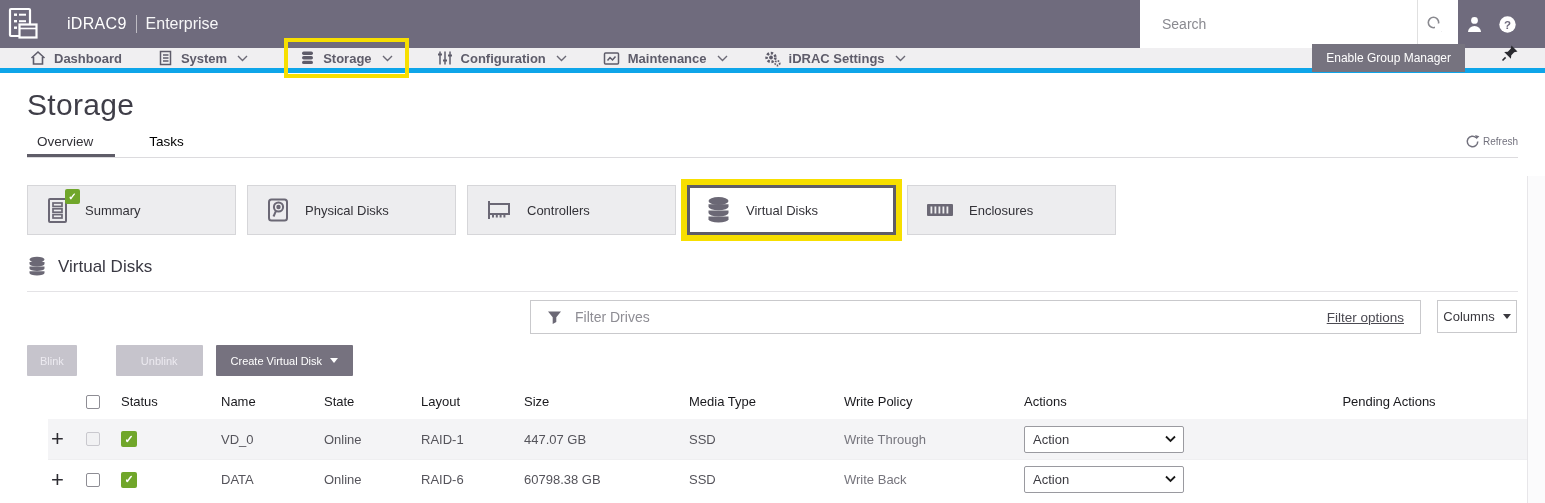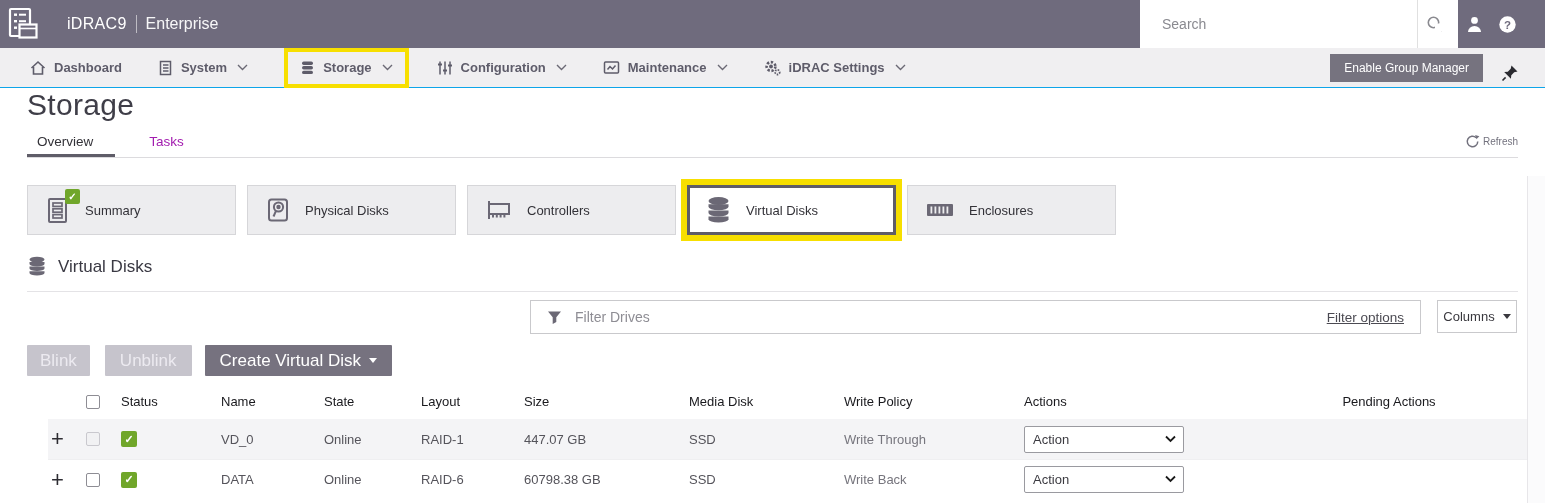--- a/index.html
+++ b/index.html
@@ -15,36 +15,36 @@
   .brand-sep { width:1px; height:18px; background:rgba(255,255,255,.55); margin:0 9px; }
   .brand-edition { font-weight:300; opacity:.95; }
   .searchbox { position:absolute; left:1140px; top:0; width:318px; height:48px; background:#fff; display:flex; align-items:center; }
   .searchbox input { flex:1; border:none; outline:none; font-size:14px; color:#444; padding-left:22px; background:transparent; }
   .searchbox input::placeholder { color:#8a8a90; }
   .search-ic { margin-right:14px; display:flex; }
   .top-icons { position:absolute; left:1417px; top:0; width:128px; height:48px; display:flex; align-items:center; gap:14px; padding-left:14px; border-left:1px solid rgba(0,0,0,.12); }
   .top-ic { display:flex; align-items:center; justify-content:center; cursor:pointer; }
 
   
-  .navbar { position:absolute; top:48px; left:0; width:1545px; height:40px; background:#F0EFF1; border-bottom:1px solid #0ea5e9; display:flex; align-items:center; }
+  .navbar { position:absolute; top:48px; left:0; width:1545px; height:25px; background:#F0EFF1; border-bottom:5px solid #0ea5e9; display:flex; align-items:center; }
   .nav-items { display:flex; align-items:center; height:40px; padding-left:30px; }
   .nav-item { display:flex; align-items:center; gap:8px; font-size:13px; font-weight:700; color:#5E5C6A; cursor:pointer; margin-right:36px; white-space:nowrap; }
   .nav-item svg { flex:none; }
   .hl-nav { height:40px; border:4px solid #F7DF00; display:flex; align-items:center; padding:0 12px; margin-right:28px; }
   .hl-nav .nav-item { margin-right:0; }
   .chev { display:flex; margin-left:2px; }
-  .nav-right { position:absolute; right:26px; display:flex; align-items:flex-end; gap:18px;padding-left:32px; }
+  .nav-right { position:absolute; right:26px; display:flex; align-items:flex-start; gap:36px;padding-left:32px; }
   .egm-btn { background:#76737F; color:#fff; border:none; font-size:12px; font-family:inherit; padding:7px 14px; cursor:pointer; }
   .pin { cursor:pointer; display:flex; }
 
   
   .main { position:absolute; top:88px; left:0; width:1545px; height:415px; background:#fff; }
   .page-title { position:absolute; top:0; left:27px; font-size:30px; font-weight:300; color:#3F3E48; letter-spacing:.3px; }
   .tabs { position:absolute; top:46px; left:37px; display:flex; gap:56px; font-size:13.5px; }
-  .tab { cursor:pointer; color:#a21caf; }
+  .tab { cursor:pointer; color:#000000; }
   .tab.active { color:#333238; font-weight:400; }
   .tab-underline-dark { position:absolute; top:66px; left:27px; width:88px; height:4px; background:#5F5D68; }
   .tab-underline-light { position:absolute; top:69px; left:27px; width:1491px; height:1px; background:#dcdbde; }
   .refresh { position:absolute; top:46px; right:27px; display:flex; align-items:center; gap:3px; color:#73727E; font-size:10px; cursor:pointer; }
 
   
   .cards { position:absolute; top:97px; left:27px; display:flex; gap:11px; }
   .card { width:209px; height:50px; background:#EDEDEF; border:1px solid #d6d6d9; display:flex; align-items:center; gap:14px; padding-left:17px; cursor:pointer; }
   .card.selected { background:#fff; border:3px solid #5F5D68; outline:6px solid #F7DF00; padding-left:15px; }
   .card-label { font-size:13px; color:#333238; }
@@ -61,24 +61,24 @@
   .filter-box .funnel { margin-left:16px; display:flex; }
   .filter-box input { flex:1; border:none; outline:none; font-size:14px; color:#444; padding-left:13px; background:transparent; }
   .filter-box input::placeholder { color:#8E8D94; }
   .filter-options { margin-right:16px; font-size:13.5px; color:#4B4A52; cursor:pointer; white-space:nowrap;text-decoration:underline; }
   .columns-btn { position:absolute; top:212px; left:1437px; width:80px; height:33px; border:1px solid #c9c9cc; background:#fff; display:flex; align-items:center; justify-content:center; gap:8px; font-size:13px; color:#39383E; cursor:pointer; font-family:inherit; }
   .caret-dark { width:0; height:0; border-left:4px solid transparent; border-right:4px solid transparent; border-top:5px solid #3A393F; }
   .caret-white { width:0; height:0; border-left:4px solid transparent; border-right:4px solid transparent; border-top:5px solid #fff; margin-left:8px; }
 
   
   .toolbar { position:absolute; top:257px; left:27px; display:flex; align-items:center; }
-  .btn { height:31px; border:none; font-size:17px; font-family:inherit; border-radius:1px; }
+  .btn { height:31px; border:none; font-size:11px; font-family:inherit; border-radius:1px; }
   .btn-disabled { background:#C6C4CC; color:#ECEAF0; padding:0 13px; cursor:default; }
   .btn-blink { margin-right:15px; }
-  .btn-unblink { margin-right:13px; padding:0 15px; }
+  .btn-unblink { margin-right:13px; padding:0 25px;margin-left:24px; }
   .btn-create { background:#76727F; color:#fff; padding:0 15px; display:flex; align-items:center; cursor:pointer; }
 
   
   .table { position:absolute; top:300px; left:27px; width:1491px;margin-left:21px; }
   .trow { display:grid; grid-template-columns:36px 37px 100px 103px 97px 103px 165px 155px 180px 215px 1fr; align-items:center; }
   .thead { height:29px; font-size:13px; color:#19191D; font-weight:500; }
   .tbody-row { height:40px; font-size:13px; color:#55545B; margin-top:0; }
   .tbody-row.striped { background:#F4F4F6; }
   .tbody-row + .tbody-row { border-top:1px solid #efeff1; }
   .thead { border-bottom:2px solid #fff; margin-bottom:2px; }
@@ -354,21 +354,21 @@
 
     <div class="table">
       <div class="trow thead">
         <span></span>
         <input type="checkbox" class="cb" style="">
         <span>Status</span>
         <span>Name</span>
         <span>State</span>
         <span>Layout</span>
         <span>Size</span>
-        <span>Media Disk</span>
+        <span>Media Type</span>
         <span>Write Policy</span>
         <span>Actions</span>
         <span class="cell-center">Pending Actions</span>
       </div>
 
       <div class="trow tbody-row striped">
         <span class="expand">+</span>
         <input type="checkbox" class="cb" style="">
         <span class="status-badge">✓</span>
         <span>VD_0</span>

